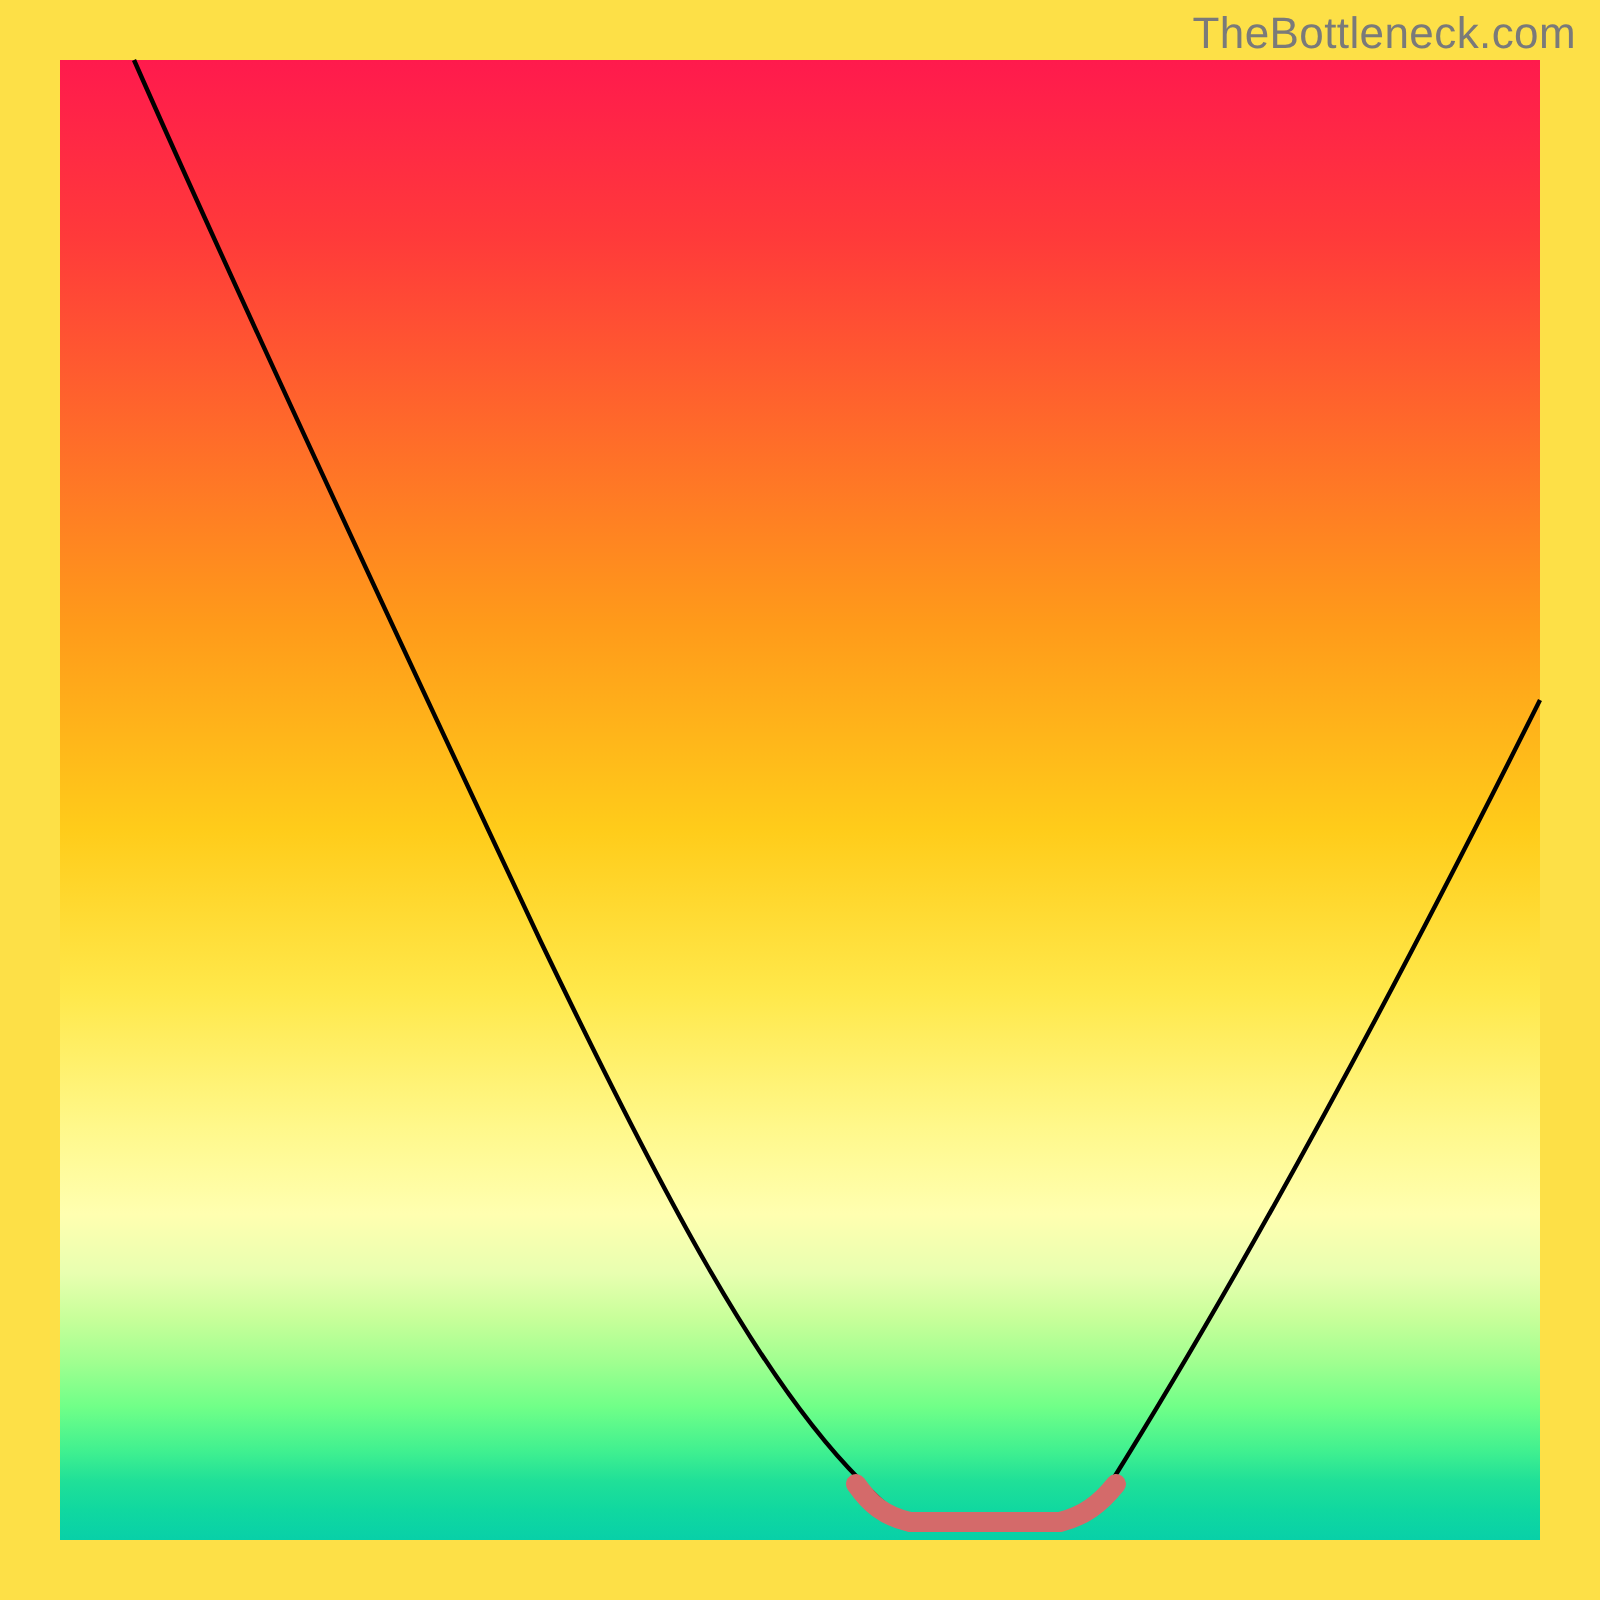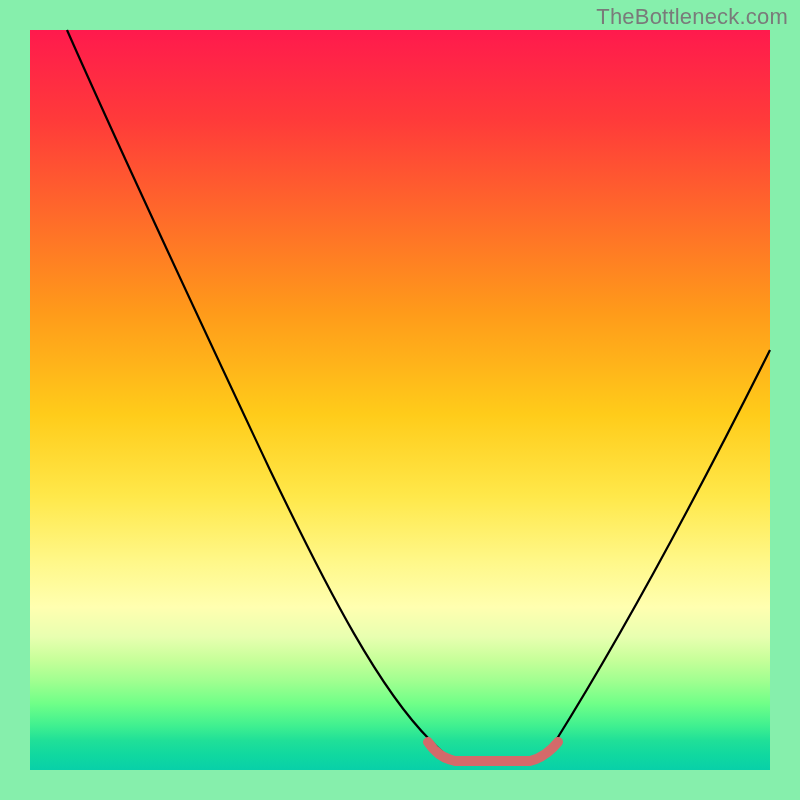--- a/index.html
+++ b/index.html
@@ -8,21 +8,21 @@
     width: 800px;
     height: 800px;
     background: #000;
     overflow: hidden;
     font-family: Arial, Helvetica, sans-serif;
   }
   .frame {
     position: relative;
     width: 800px;
     height: 800px;
-    background: #86efac;
+    background: #fde047;
   }
   .plot {
     position: absolute;
     left: 30px;
     top: 30px;
     width: 740px;
     height: 740px;
     background: linear-gradient(to bottom,
       #ff1a4d 0%,
       #ff3a3a 12%,

